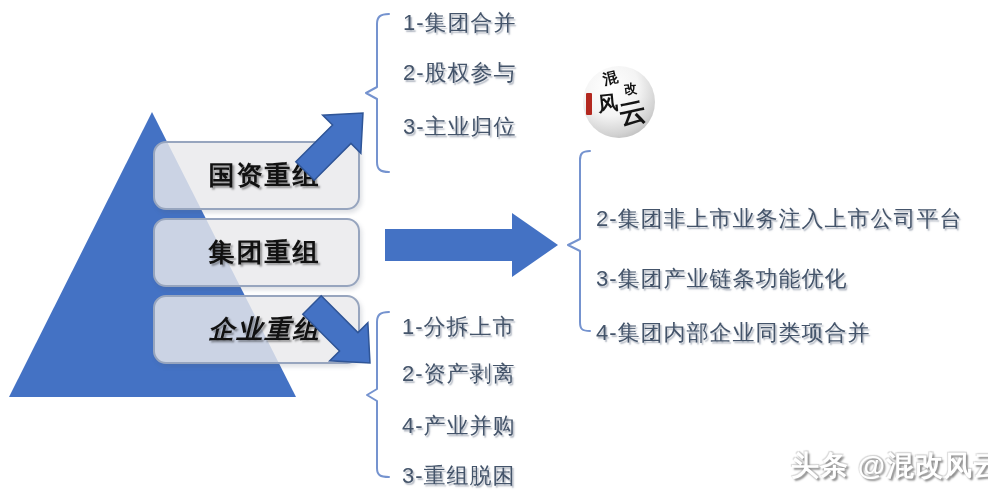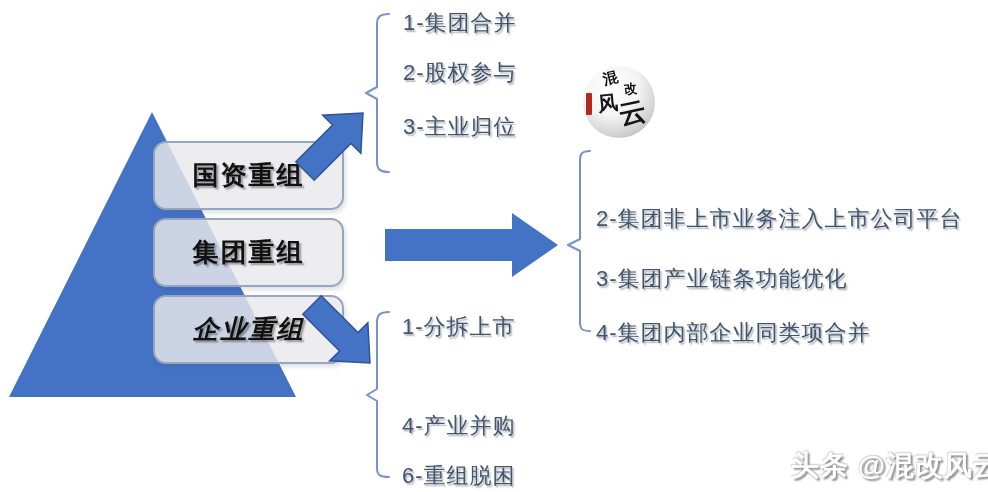--- a/index.html
+++ b/index.html
@@ -11,20 +11,21 @@
   .svg-base{z-index:1;}
   .svg-arrows{z-index:3;pointer-events:none;}
 
   
   .pyr-box{
     position:absolute;left:153px;width:187px;height:65px;z-index:2;
     background:rgba(233,233,236,0.82);
     border:2px solid #97A5BE;border-radius:13px;
     display:flex;align-items:center;justify-content:center;
     box-shadow:2px 3px 4px rgba(80,90,110,0.18);
+    padding-left:16px;
   }
   .pyr-box .lbl{
     font-size:26px;font-weight:700;color:#111;letter-spacing:2px;
     text-shadow:2px 2px 2px rgba(0,0,0,0.38);
   }
   .box-1{top:141px;} .box-2{top:218px;justify-content:center;} .box-3{top:295px;font-style:italic;}
 
   
   .li{
     position:absolute;z-index:2;white-space:nowrap;
@@ -86,22 +87,23 @@
 
   <div class="li" style="left:403px;top:8px">1-集团合并</div>
   <div class="li" style="left:403px;top:58px">2-股权参与</div>
   <div class="li" style="left:403px;top:112px">3-主业归位</div>
 
   <div class="li" style="left:596px;top:204px">2-集团非上市业务注入上市公司平台</div>
   <div class="li" style="left:596px;top:264px">3-集团产业链条功能优化</div>
   <div class="li" style="left:596px;top:318px">4-集团内部企业同类项合并</div>
 
   <div class="li" style="left:402px;top:312px">1-分拆上市</div>
+  <div class="li" style="left:402px;top:359px">2-资产剥离</div>
   <div class="li" style="left:402px;top:411px">4-产业并购</div>
-  <div class="li" style="left:402px;top:461px">6-重组脱困</div>
+  <div class="li" style="left:402px;top:461px">3-重组脱困</div>
 
   <div class="logo">
     <div class="logo-circle"></div>
     <div class="logo-seal"></div>
     <span class="logo-char lc-0">混</span>
     <span class="logo-char lc-1">改</span>
     <span class="logo-char lc-2">风</span>
     <span class="logo-char lc-3">云</span>
   </div>
 

